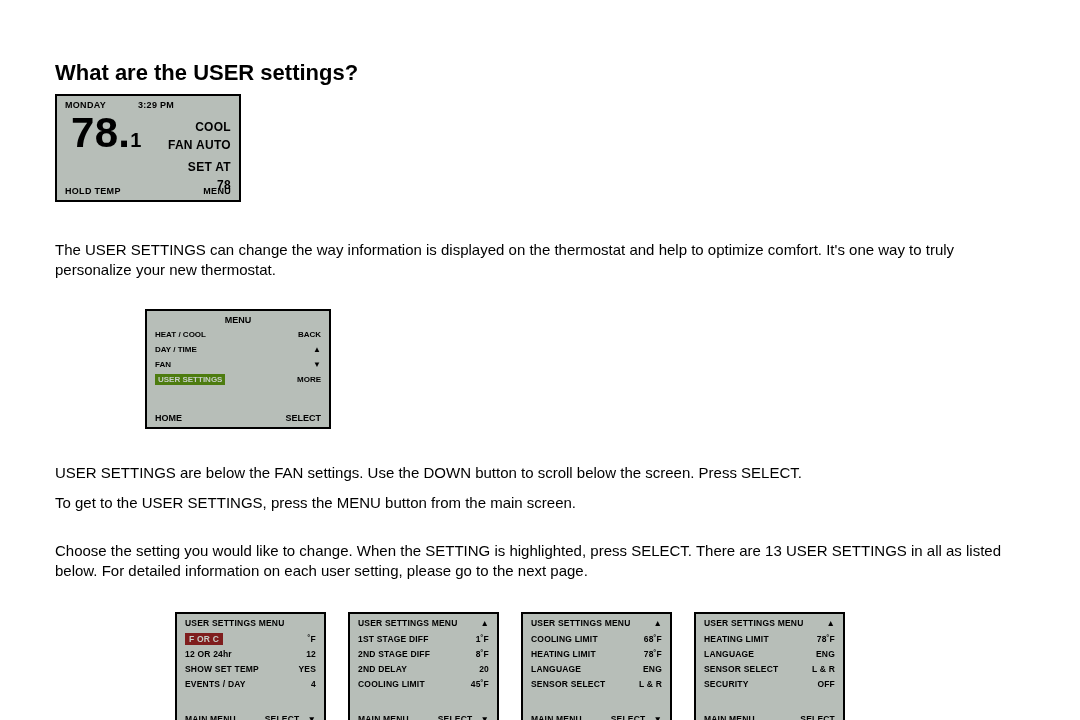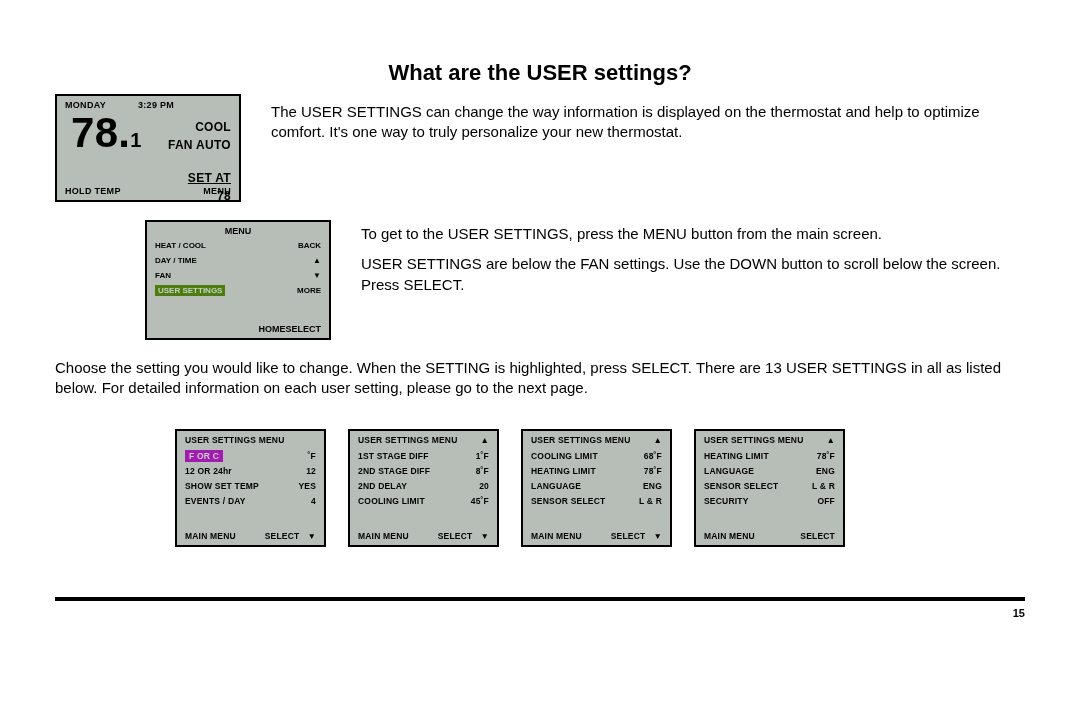--- a/index.html
+++ b/index.html
@@ -13,27 +13,27 @@
     box-sizing: border-box;
   }
   .page {
     padding: 60px 55px 30px 55px;
     box-sizing: border-box;
   }
   h1 {
     font-size: 22px;
     font-weight: bold;
     margin: 0 0 8px 0;
-    text-align: center;
   }
   .row {
     display: flex;
     align-items: flex-start;
     gap: 30px;
     margin-bottom: 18px;
+    flex-direction: column;
   }
   .body-text {
     font-size: 15px;
     line-height: 1.35;
     margin: 0 0 10px 0;
   }
   .indented {
      margin-right: 10px;
    }
   
@@ -115,21 +115,21 @@
     color: #c7cec8;
     padding: 1px 3px;
     display: inline-block;
   }
   .menu-lcd .bottom-bar {
     position: absolute;
     bottom: 4px;
     left: 8px;
     right: 8px;
     display: flex;
-    justify-content: flex-end;
+    justify-content: space-between;
   }
   
   .panels-row {
     display: flex;
     gap: 22px;
     margin: 30px 0 0 120px;
   }
   .panel {
     background: #b7beb8;
     border: 2px solid #000;
@@ -148,21 +148,21 @@
     align-items: center;
     margin-bottom: 4px;
   }
   .panel .prow {
     display: flex;
     justify-content: space-between;
     height: 15px;
     align-items: center;
   }
   .panel .highlight {
-    background: #a21caf;
+    background: #7f1d1d;
     color: #c7cec8;
     padding: 1px 4px;
     display: inline-block;
   }
   .panel .pbottom {
     position: absolute;
     bottom: 4px;
     left: 8px;
     right: 8px;
     display: flex;
@@ -196,21 +196,21 @@
       <div class="top-bar">
         <span>MONDAY</span>
         <span>3:29 PM</span>
       </div>
       <div class="big-temp">
         <span>78.</span><span class="frac">1</span>
       </div>
       <div class="right-col">
         <div>COOL</div>
         <div>FAN AUTO</div>
-        <div style="margin-top:15px;text-decoration:underline;">SET AT</div>
+        <div style="margin-top:4px;">SET AT</div>
         <div>78</div>
       </div>
       <div class="bottom-bar">
         <span>HOLD TEMP</span>
         <span>MENU</span>
       </div>
     </div>
     <p class="body-text" style="flex:1; margin-top:8px;">The USER SETTINGS can change the way information is displayed on the thermostat and help to optimize comfort. It's one way to truly personalize your new thermostat.</p>
   </div>
 
@@ -234,22 +234,22 @@
             <span class="highlight">USER SETTINGS</span>
             <span>MORE</span>
           </div>
         </div>
       <div class="bottom-bar">
         <span>HOME</span>
         <span>SELECT</span>
       </div>
     </div>
     <div style="flex:1; margin-top:4px;">
+      <p class="body-text">USER SETTINGS are below the FAN settings. Use the DOWN button to scroll below the screen. Press SELECT.</p>
       <p class="body-text">To get to the USER SETTINGS, press the MENU button from the main screen.</p>
-      <p class="body-text">USER SETTINGS are below the FAN settings. Use the DOWN button to scroll below the screen. Press SELECT.</p>
     </div>
   </div>
 
   <p class="body-text indented">Choose the setting you would like to change. When the SETTING is highlighted, press SELECT. There are 13 USER SETTINGS in all as listed below. For detailed information on each user setting, please go to the next page.</p>
 
   <div class="panels-row" id="panels-row">
       <div class="panel">
         <div class="ptitle">
           <span>USER SETTINGS MENU</span>
         </div>

